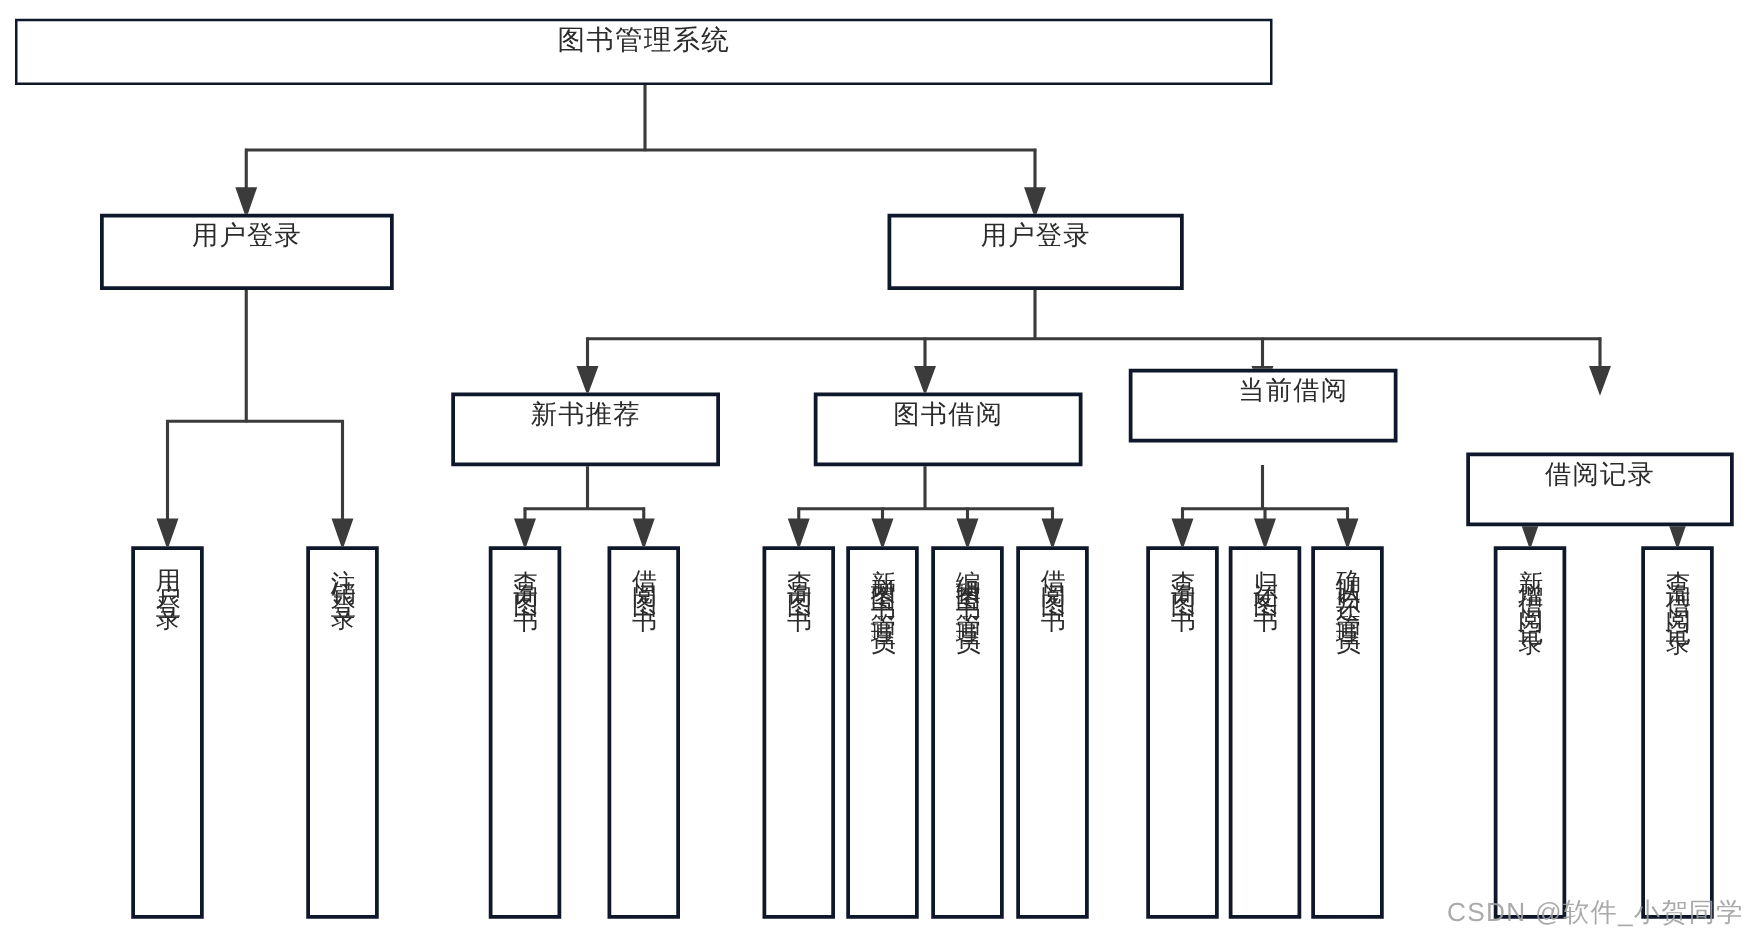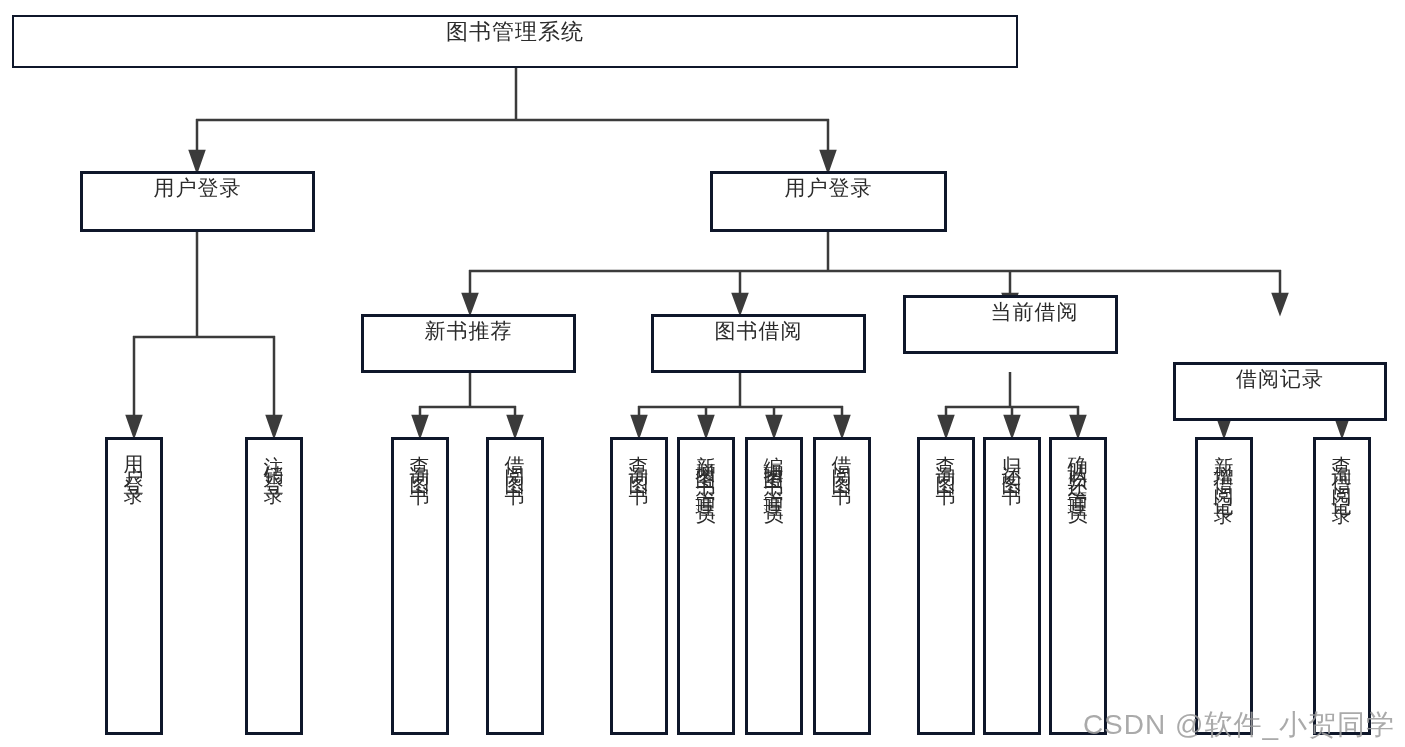--- a/index.html
+++ b/index.html
@@ -12,21 +12,21 @@
     position:absolute;box-sizing:border-box;background:#ffffff;
     border:3px solid #0f172a;display:flex;align-items:flex-start;justify-content:center;
     font-size:21px;letter-spacing:1px;color:#2b2b2b;
   }
   .root{border-width:2px;font-size:22px;}
   .leaf .vtext{
     writing-mode:vertical-rl;text-orientation:mixed;
     font-size:20px;letter-spacing:10px;line-height:1;white-space:nowrap;
   }
   .watermark{
-    position:absolute;right:10px;bottom:3px;font-size:28px;
+    position:absolute;right:10px;bottom:3px;font-size:21px;
     color:rgba(158,158,158,0.88);letter-spacing:1px;z-index:5;
   }
 </style>
 </head>
 <body>
 
 <div class="canvas">
 
   <svg class="wires" width="1405" height="747" viewBox="0 0 1405 747" xmlns="http://www.w3.org/2000/svg">
     <g stroke="#3b3b3b" stroke-width="2.5" fill="#3b3b3b">

